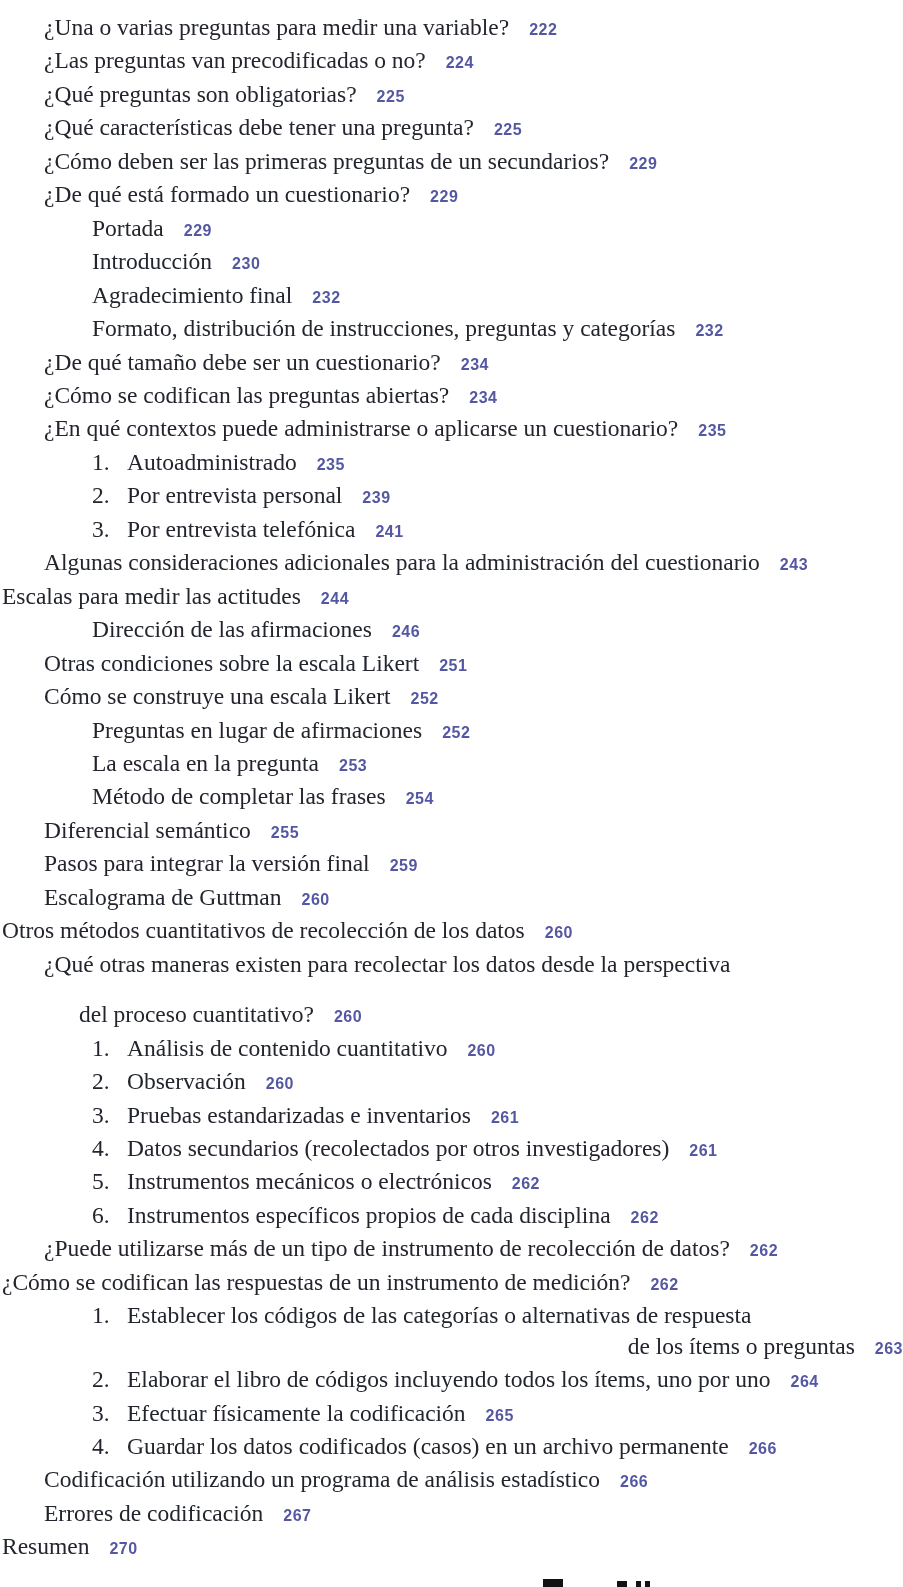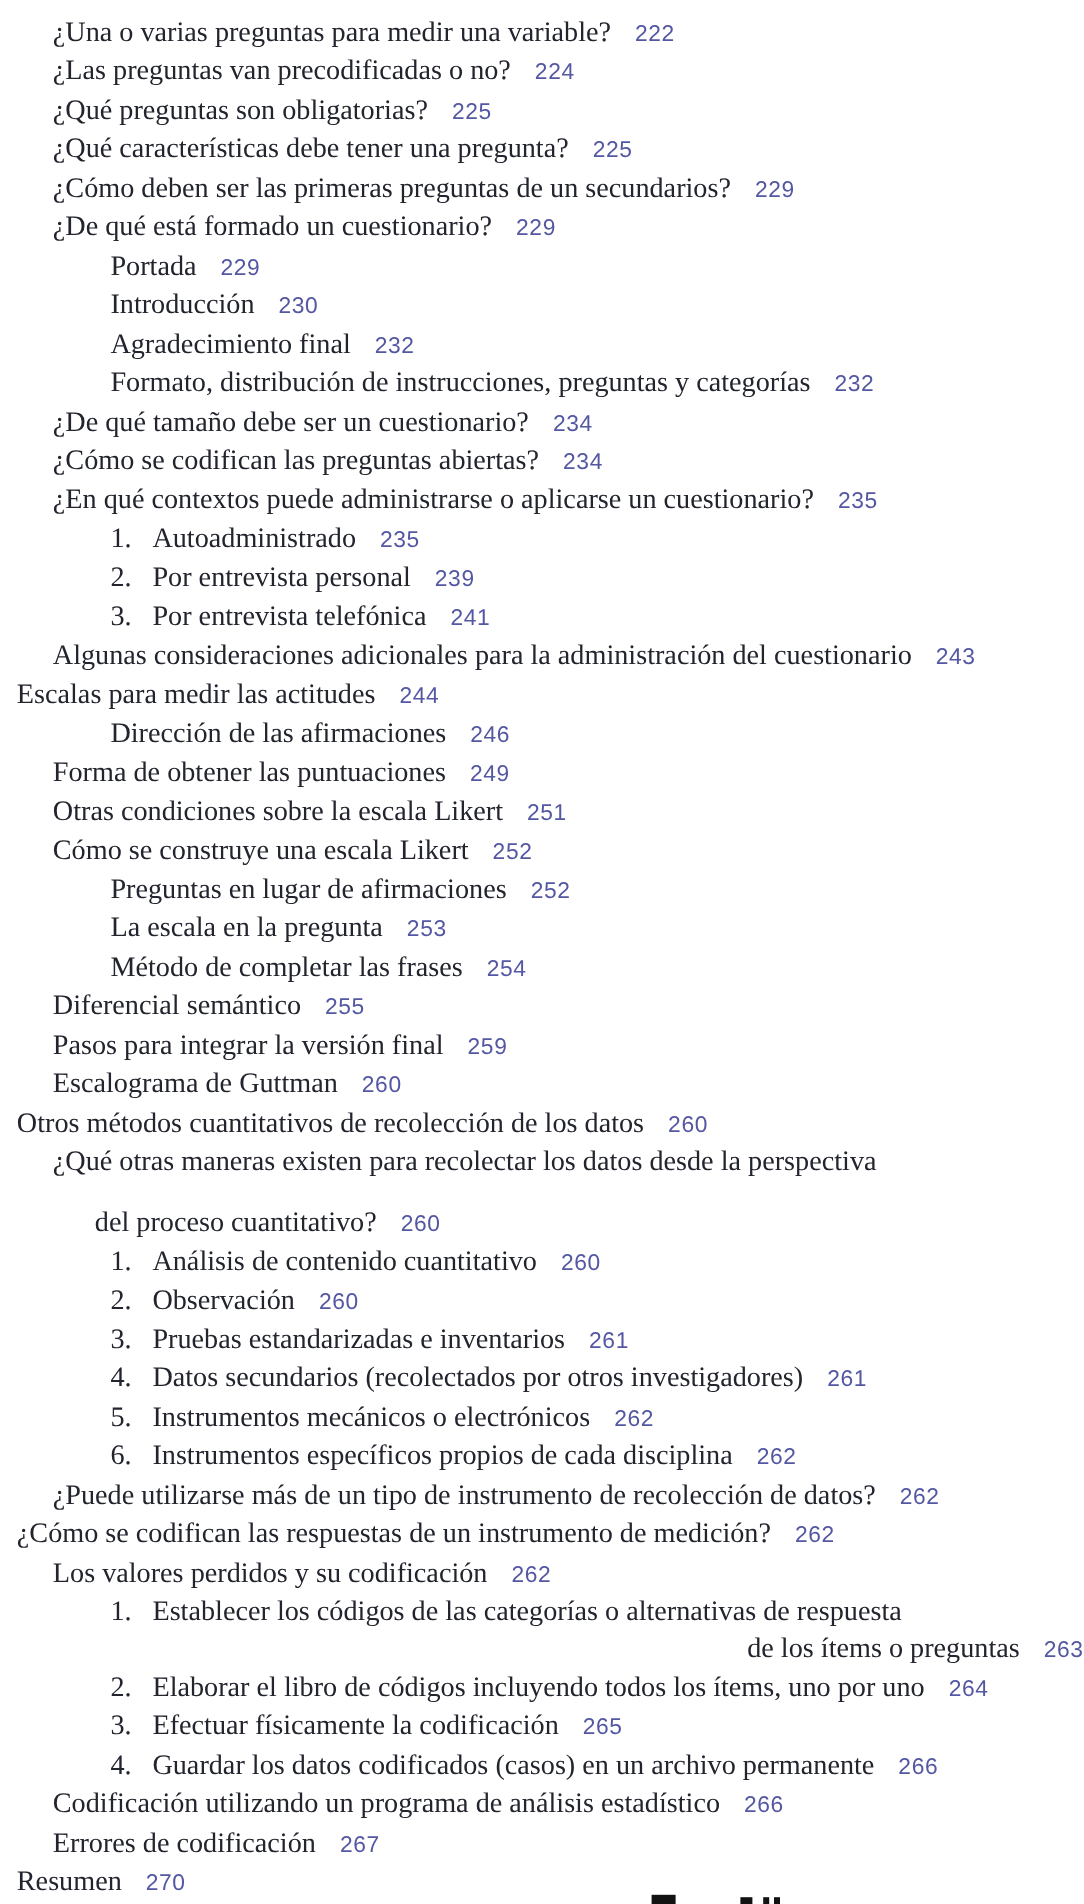--- a/index.html
+++ b/index.html
@@ -16,33 +16,33 @@
     top: 12px;
     left: 0;
     width: 903px;
   }
   .toc-row {
     line-height: 30.45px;
     font-size: 23.5px;
     color: var(--text-color, #23252e);
     white-space: nowrap;
   }
-  .indent-0 { padding-left: 2px; margin-left: 12px; }
+  .indent-0 { padding-left: 2px; }
   .indent-1 { padding-left: 44px; }
   .indent-2 { padding-left: 92px; }
   .cont-question { padding-left: 79px; margin-top: 20px; }
   .cont-numbered { padding-left: 127px; text-align: right; }
   .num {
     display: inline-block;
     width: 35px;
   }
   .pagenum {
     font-family: "Liberation Sans", sans-serif;
-    font-weight: 400;
-    font-size: 19px;
+    font-weight: 700;
+    font-size: 16px;
     letter-spacing: 0.5px;
     color: var(--accent-color, #5457a2);
     margin-left: 20px;
   }
   .fragment { position: absolute; background: #121212; }
   .frag-1 { left: 543px; top: 1579px; width: 20px; height: 8px; }
   .frag-2 { left: 617px; top: 1581px; width: 10px; height: 6px; }
   .frag-3 { left: 636px; top: 1581px; width: 5px; height: 6px; }
   .frag-4 { left: 645px; top: 1581px; width: 5px; height: 6px; }
 </style>
@@ -121,23 +121,20 @@
 
   <div class="toc-row indent-0">
     <span class="title">Escalas para medir las actitudes</span><span class="pagenum">244</span>
   </div>
 
 
   <div class="toc-row indent-2">
     <span class="title">Dirección de las afirmaciones</span><span class="pagenum">246</span>
   </div>
 
-  <div class="toc-row indent-1">
-    <span class="title">Forma de obtener las puntuaciones</span><span class="pagenum">249</span>
-  </div>
 
   <div class="toc-row indent-1">
     <span class="title">Otras condiciones sobre la escala Likert</span><span class="pagenum">251</span>
   </div>
 
   <div class="toc-row indent-1">
     <span class="title">Cómo se construye una escala Likert</span><span class="pagenum">252</span>
   </div>
 
   <div class="toc-row indent-2">
@@ -203,23 +200,20 @@
   </div>
 
   <div class="toc-row indent-1">
     <span class="title">¿Puede utilizarse más de un tipo de instrumento de recolección de datos?</span><span class="pagenum">262</span>
   </div>
 
   <div class="toc-row indent-0">
     <span class="title">¿Cómo se codifican las respuestas de un instrumento de medición?</span><span class="pagenum">262</span>
   </div>
 
-  <div class="toc-row indent-1">
-    <span class="title">Los valores perdidos y su codificación</span><span class="pagenum">262</span>
-  </div>
 
   <div class="toc-row indent-2">
     <span class="num">1.</span><span class="title">Establecer los códigos de las categorías o alternativas de respuesta</span>
   </div>
 
   <div class="toc-row cont-numbered">
     <span class="title">de los ítems o preguntas</span><span class="pagenum">263</span>
   </div>
 
   <div class="toc-row indent-2">

